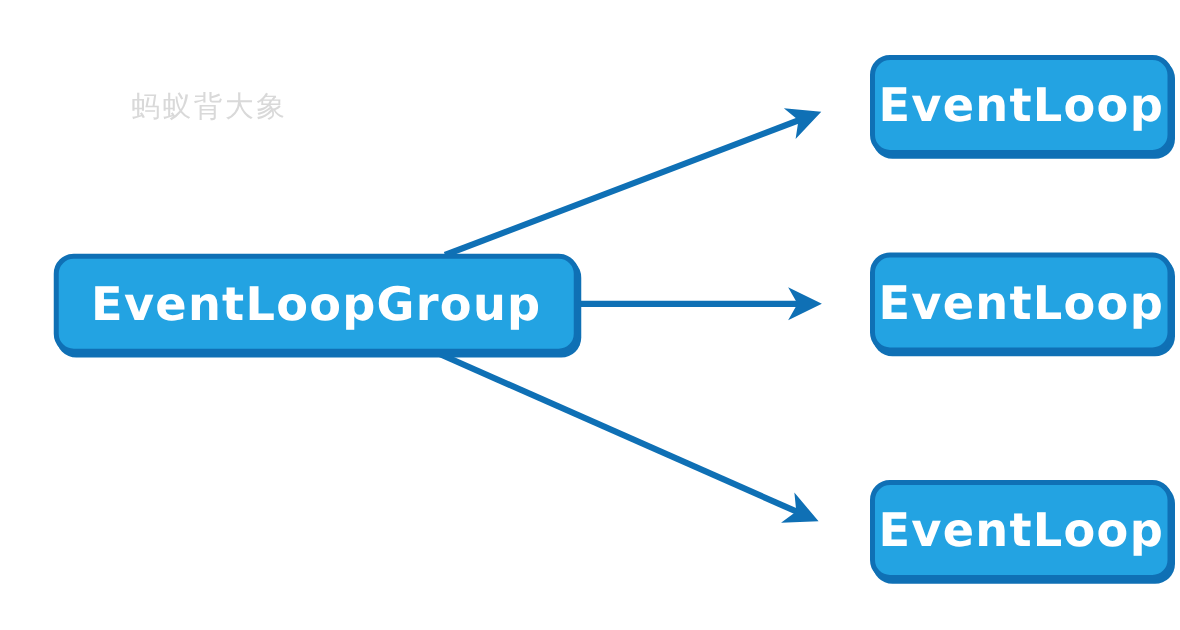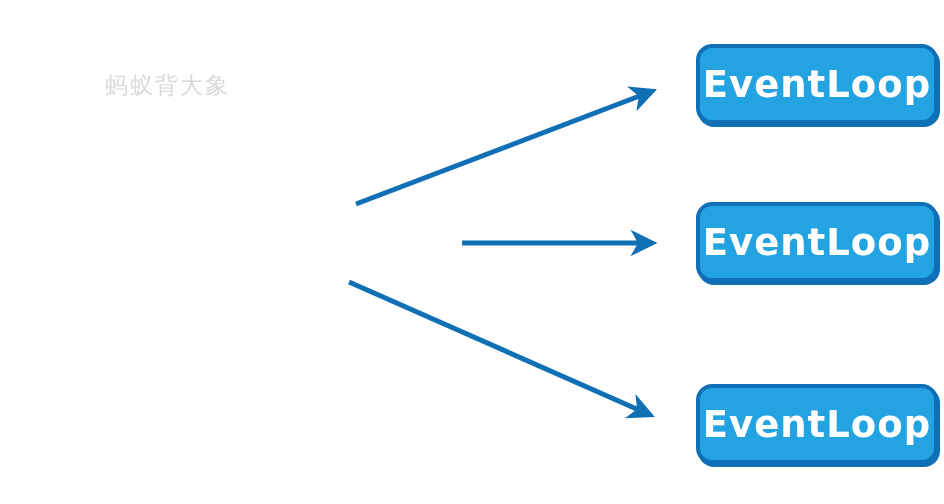--- a/index.html
+++ b/index.html
@@ -72,20 +72,23 @@
     <defs>
       <marker id="ah" viewBox="0 0 10 10" refX="7" refY="5" markerWidth="6" markerHeight="6" orient="auto">
         <path class="arrowhead-path" d="M0.5,0.6 L9.5,5 L0.5,9.4 L3,5 Z"></path>
       </marker>
     </defs>
     <line class="arrow-line" x1="356" y1="204" x2="650" y2="92" marker-end="url(#ah)"></line>
     <line class="arrow-line" x1="462" y1="243" x2="650" y2="243" marker-end="url(#ah)"></line>
     <line class="arrow-line" x1="349" y1="282" x2="648" y2="414" marker-end="url(#ah)"></line>
   </svg>
 
+  <div class="node node-group">
+    <span>EventLoopGroup</span>
+  </div>
 
   <div class="node node-loop node-loop-0">
     <span>EventLoop</span>
   </div>
 
   <div class="node node-loop node-loop-1">
     <span>EventLoop</span>
   </div>
 
   <div class="node node-loop node-loop-2">

